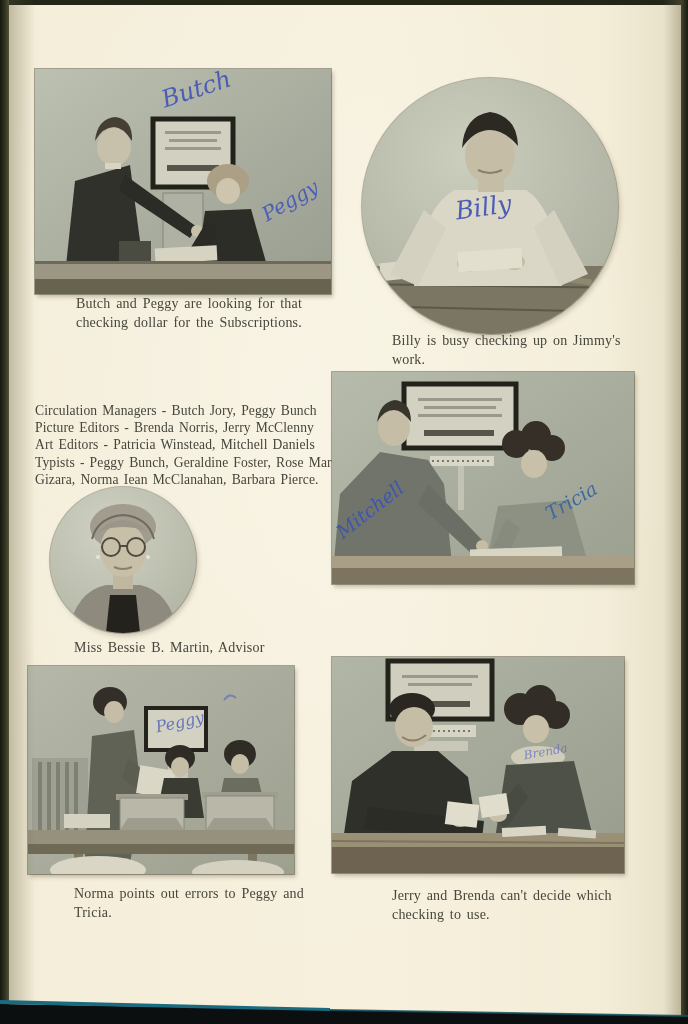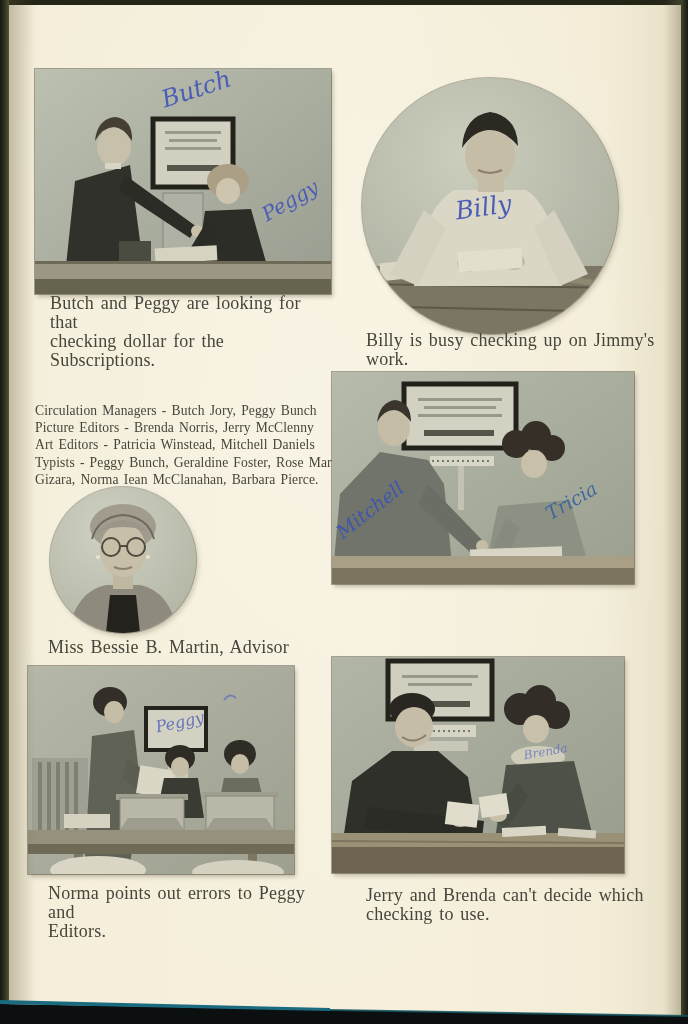--- a/index.html
+++ b/index.html
@@ -23,22 +23,22 @@
     background:linear-gradient(90deg,#43452e,#181b10);}
   .right-shadow{position:absolute;top:0;bottom:0;right:7px;width:18px;
     background:linear-gradient(90deg,rgba(120,112,80,0),rgba(120,112,80,.35));}
   .photo{
     position:absolute;margin:0;padding:0;overflow:hidden;background:#a9ad9f;
     box-shadow:0 0 0 1px rgba(66,64,48,.45), 2px 3px 4px rgba(96,90,62,.35);
   }
   .photo.circle{border-radius:50%;box-shadow:0 0 0 1px rgba(66,64,48,.35), 2px 3px 5px rgba(96,90,62,.30);}
   .photo svg{display:block;}
   .caption{
-    position:absolute;color:#46463c;font-size:18px;line-height:19px;
-    letter-spacing:.2px;word-spacing:2px;
+    position:absolute;color:#46463c;font-size:14px;line-height:19px;
+    letter-spacing:.2px;word-spacing:2px;margin-left:26px;
   }
   .caption .cap-line{display:block;}
   .staff{
     position:absolute;color:#46463c;font-size:13.6px;line-height:17.2px;
     letter-spacing:.1px;word-spacing:1.6px;margin-top:16px;
   }
   .staff .staff-line{display:block;white-space:nowrap;}
   .sig{font-family:"DejaVu Serif",serif;font-style:italic;}
   .bottom-band{position:absolute;left:0;bottom:0;width:688px;height:28px;}
 </style>
@@ -286,21 +286,21 @@
         <ellipse cx="70" cy="204" rx="48" ry="14" fill="#d9d6c5"></ellipse>
         <ellipse cx="210" cy="206" rx="46" ry="12" fill="#d4d1c0"></ellipse>
       </g>
       <text class="sig" x="128" y="62" font-size="16" fill="#5464bc" opacity="0.85" transform="rotate(-12 150 60)">Peggy</text>
       <path d="M196,34 q6,-8 12,-2" stroke="#5464bc" stroke-width="2" fill="none" opacity="0.6"></path>
     </svg>
   </figure>
 
   <div class="caption" style="left:48px;top:884px;width:280px;">
     <span class="cap-line">Norma points out errors to Peggy and</span>
-    <span class="cap-line">Editors.</span>
+    <span class="cap-line">Tricia.</span>
   </div>
 
   <figure class="photo" style="left:332px;top:657px;width:292px;height:216px;">
     <svg width="292" height="216" viewBox="0 0 292 216">
       <defs>
         <linearGradient id="w6" x1="0" y1="0" x2="1" y2="1">
           <stop offset="0" stop-color="#b2b6a7"></stop>
             <stop offset="1" stop-color="#989c8d"></stop>
         </linearGradient>
       </defs>

